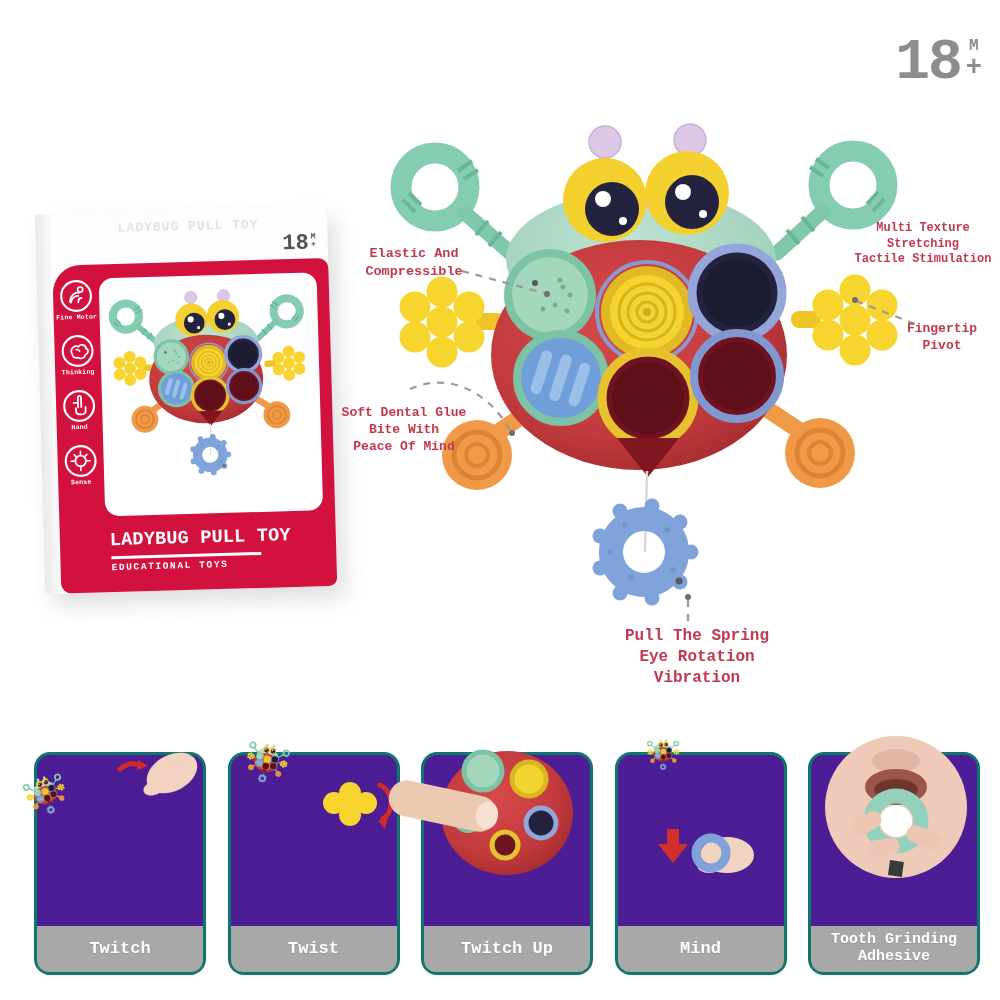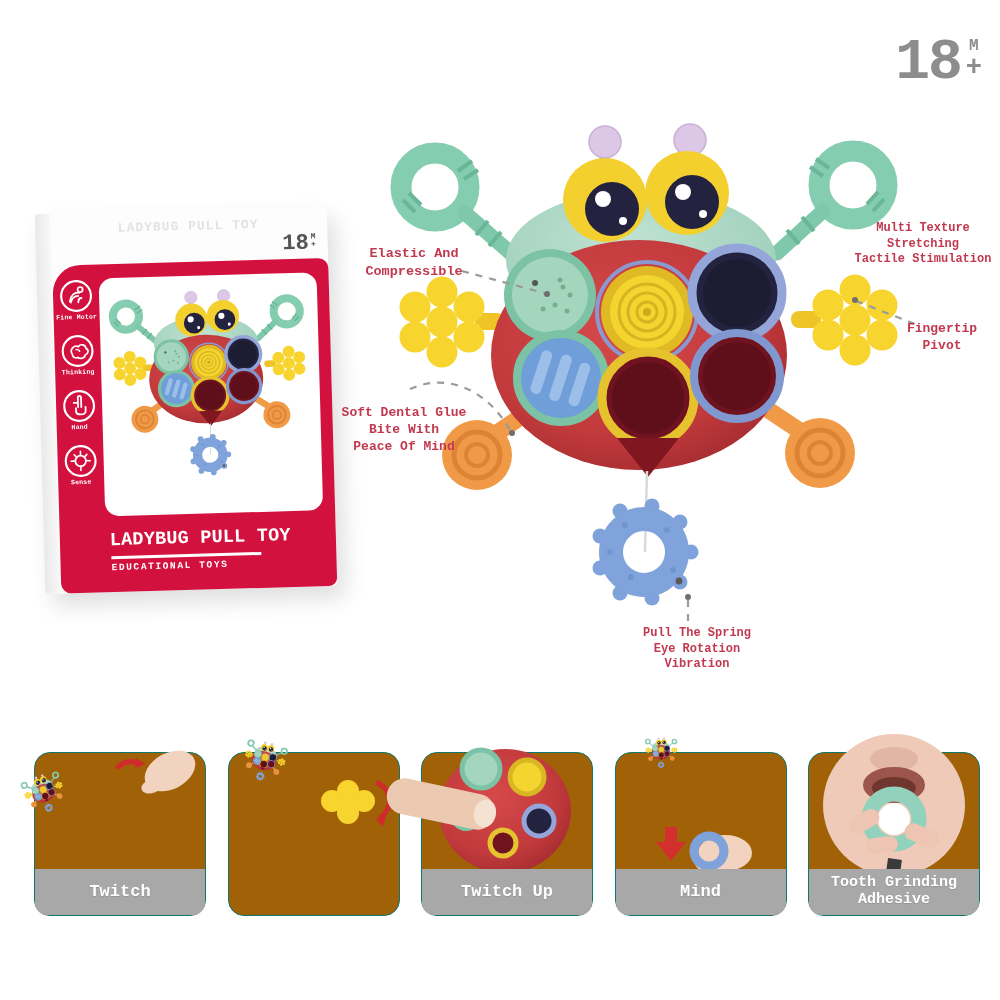--- a/index.html
+++ b/index.html
@@ -42,25 +42,25 @@
   .toy-main{position:absolute;left:385px;top:115px;width:530px;height:560px;z-index:2;}
   .leader-overlay{position:absolute;left:0;top:0;width:1000px;height:1000px;z-index:4;pointer-events:none;}
 
   
   .callout{position:absolute;color:#c2384e;font-weight:bold;text-align:center;line-height:1.3;z-index:5;}
   .callout span{display:block;white-space:nowrap;}
   .co-elastic{left:338px;top:245px;width:152px;font-size:13.5px;}
   .co-multi{left:843px;top:221px;width:160px;font-size:12px;}
   .co-fingertip{left:883px;top:321px;width:118px;font-size:13px;}
   .co-dental{left:326px;top:391px;width:156px;font-size:13px;margin-top:14px;}
-  .co-pull{left:616px;top:626px;width:162px;font-size:12px;}
+  .co-pull{left:616px;top:626px;width:162px;font-size:16px;}
 
   
   .features{position:absolute;left:34px;top:752px;width:946px;display:flex;justify-content:space-between;z-index:3;}
-  .card{position:relative;width:172px;height:164px;background:#a16207;border:1px solid #0f766e;
+  .card{position:relative;width:172px;height:223px;background:#4c1d95;border:3px solid #0f766e;
         border-radius:16px;box-sizing:border-box;}
   .card .photo{position:absolute;left:-3px;top:-22px;width:176px;height:170px;overflow:visible;}
   .card .bar{position:absolute;left:0;right:0;bottom:0;height:46px;background:#a8a8a8;
         border-radius:0 0 12px 12px;display:flex;flex-direction:column;align-items:center;justify-content:center;}
   .card .bar span{display:block;color:#ffffff;font-weight:bold;font-size:17px;line-height:1.12;
         text-shadow:0 1px 1px rgba(0,0,0,.12);}
   .card .bar.two span{font-size:15px;}
 </style>
 </head>
 <body>
@@ -370,20 +370,23 @@
         <g fill="#f7d42e">
           <circle cx="122" cy="60" r="11"></circle>
             <circle cx="138" cy="70" r="11"></circle>
             <circle cx="122" cy="82" r="11"></circle>
           <circle cx="106" cy="70" r="11"></circle>
             <circle cx="122" cy="71" r="11"></circle>
         </g>
         <path d="M152 52 a20 20 0 0 1 3 34" fill="none" stroke="#cf2b2b" stroke-width="5" stroke-linecap="round"></path>
         <path d="M150 88 l10 -4 -3 12 z" fill="#cf2b2b"></path>
       </svg>
+      <div class="bar">
+        <span>Twist</span>
+      </div>
     </div>
 
     <div class="card">
       <svg class="photo" viewBox="0 0 176 170" overflow="visible">
         <ellipse cx="86" cy="80" rx="66" ry="62" fill="url(#bodyGrad)"></ellipse>
         <circle cx="62" cy="38" r="19" fill="#a3d6bd" stroke="#7cc2a5" stroke-width="5"></circle>
         <circle cx="108" cy="46" r="17" fill="#f4d42f" stroke="#d9b722" stroke-width="5"></circle>
         <circle cx="120" cy="90" r="15" fill="#23233f" stroke="#94a5da" stroke-width="5"></circle>
         <circle cx="84" cy="112" r="13" fill="#701320" stroke="#e5c22e" stroke-width="5"></circle>
         <circle cx="47" cy="84" r="14" fill="#6f9ed9" stroke="#7cc2a5" stroke-width="4"></circle>

